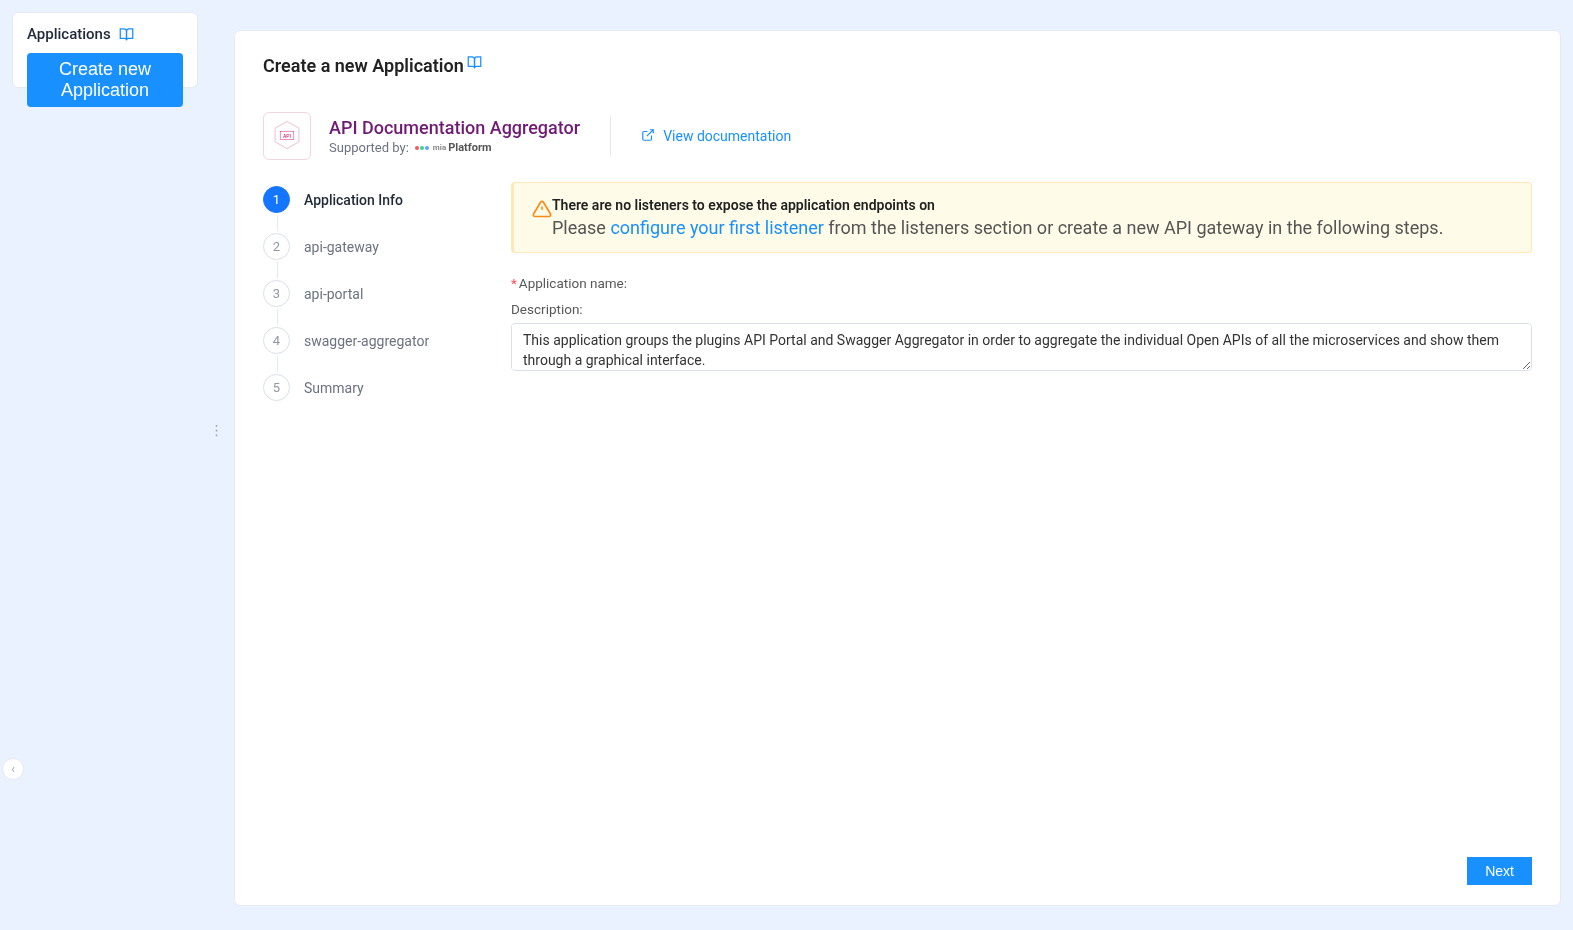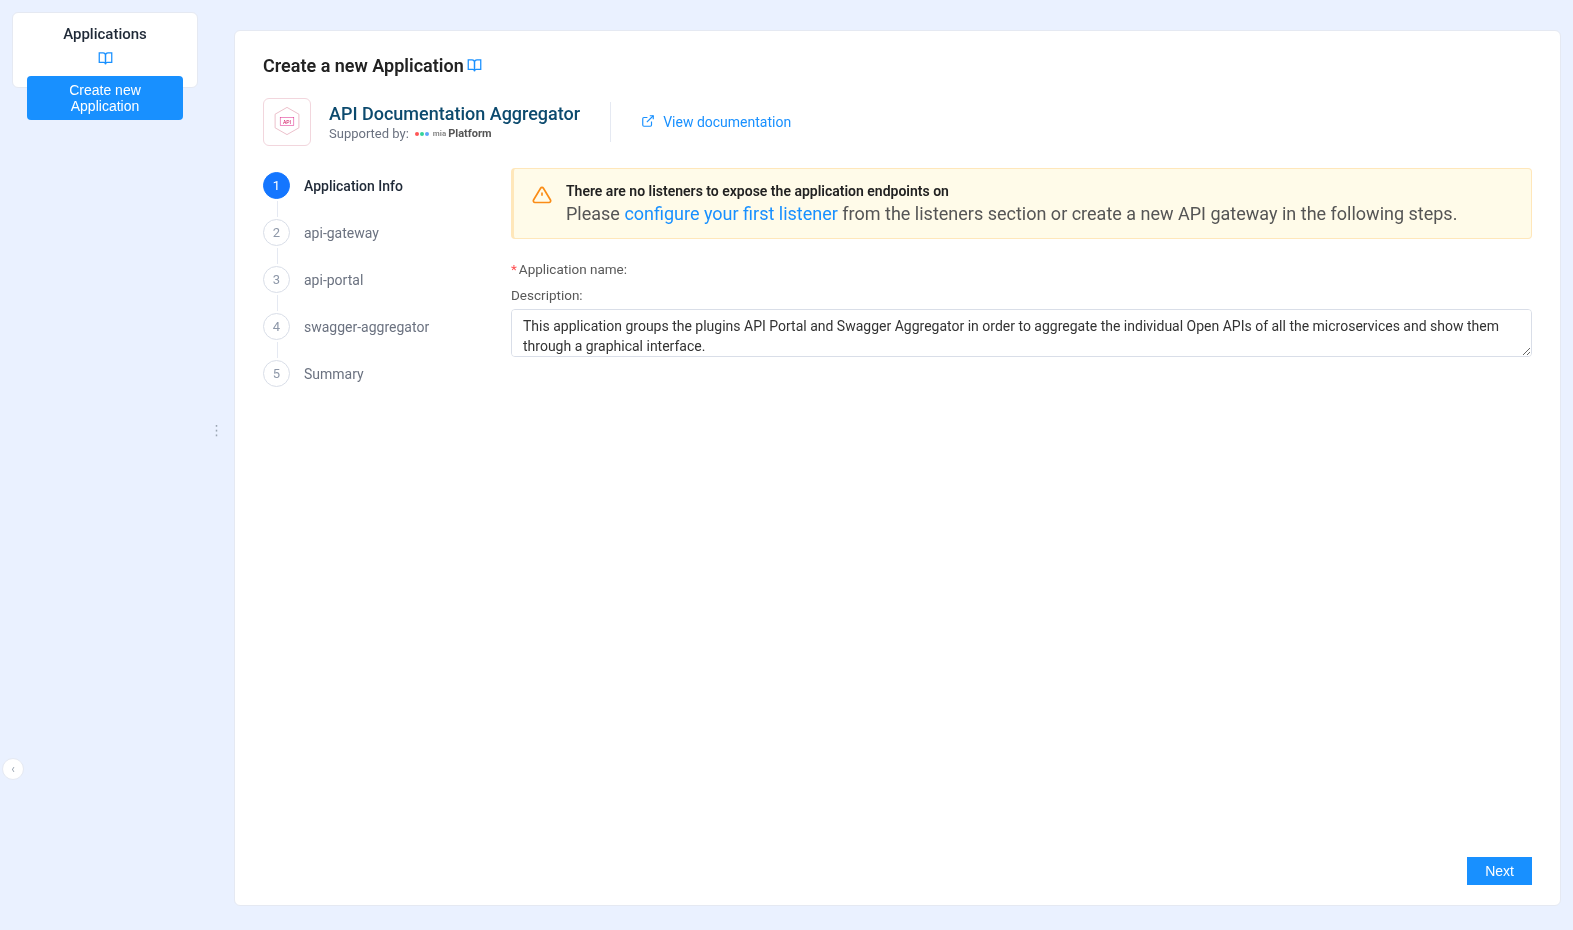--- a/index.html
+++ b/index.html
@@ -30,38 +30,37 @@
     padding: 12px 14px;
     flex-shrink: 0;
     height: 76px;
     align-self: flex-start;
   }
   .sidebar-header {
     display: flex;
     align-items: center;
     gap: 8px;
     margin-bottom: 10px;
-    flex-direction: column;
   }
   .sidebar-title {
     font-size: 15px;
     font-weight: 500;
     color: #1f2937;
   }
   .book-icon {
     color: #1890ff;
     display: inline-flex;
   }
   .create-btn {
     background: #1890ff;
     color: #fff;
     border: none;
     border-radius: 4px;
     padding: 6px 10px;
-    font-size: 14px;
+    font-size: 18px;
     cursor: pointer;
     width: 100%;
   }
 
   
   .divider {
     width: 12px;
     display: flex;
     align-items: center;
     justify-content: center;
@@ -85,23 +84,22 @@
     padding: 24px 28px 20px 28px;
     position: relative;
     margin-top: 18px;
     height: calc(100% - 30px);
     display: flex;
     flex-direction: column;
   }
 
   .page-title-row {
     display: flex;
-    align-items: center;
     gap: 3px;
-    margin-bottom: 22px;
+    margin-bottom: 36px;
   }
   .page-title {
     font-size: 18px;
     font-weight: 600;
     color: #222;
   }
 
   .app-header-row {
     display: flex;
     align-items: center;
@@ -126,21 +124,21 @@
     line-height: 1;
   }
   .app-name-block {
     display: flex;
     flex-direction: column;
     gap: 2px;
   }
   .app-name {
     font-size: 18px;
     font-weight: 500;
-    color: #0c4a6e;
+    color: #701a75;
   }
   .supported-row {
     font-size: 13px;
     color: #6b7280;
     display: flex;
     align-items: center;
     gap: 6px;
     text-align: right;
   }
   .platform-badge {
@@ -240,21 +238,20 @@
     flex: 1;
   }
 
   .alert {
     background: #fffbe9;
     border: 1px solid #ffe7ba;
     border-left: 3px solid #ffe7ba;
     border-radius: 4px;
     padding: 14px 18px;
     display: flex;
-    gap: 14px;
     margin-bottom: 22px;
   }
   .alert-icon {
     color: #fa8c16;
     flex-shrink: 0;
     margin-top: 2px;
   }
   .alert-body strong {
     font-weight: 600;
     color: #222;

